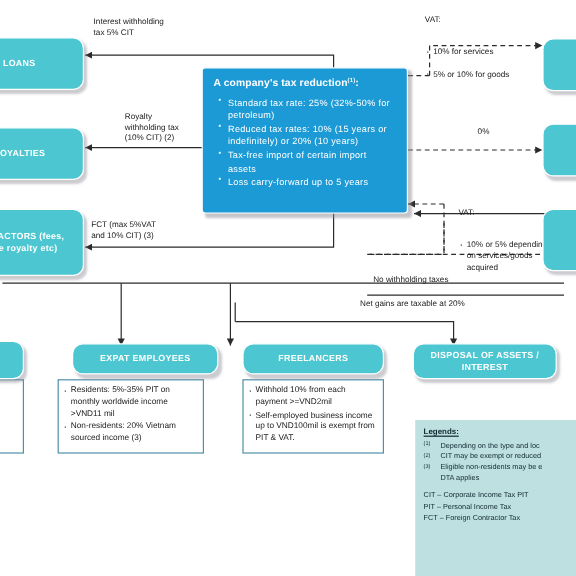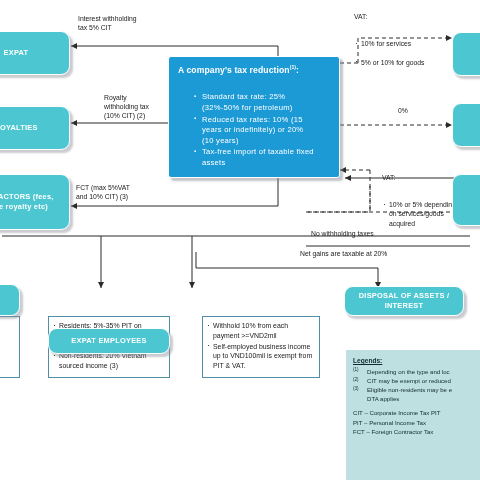--- a/index.html
+++ b/index.html
@@ -35,21 +35,21 @@
     border-radius:3px;
     box-shadow:3px 3px 2px rgba(140,140,150,.5);
     display:block;
     text-align:left;
     font-weight:normal;
     padding:7px 9px 6px 9px;
   }
   .main-title{
     font-weight:bold;font-size:8.6px;color:#fff;margin:0 0 5px 0;letter-spacing:.1px;
   }
-  .main-list{margin:16px;padding:0;list-style:none;}
+  .main-list{margin:4px;padding:0;list-style:none;}
   .main-list li{
     position:relative;
     padding-left:8px;
     font-size:7.6px;
     line-height:1.42;
     color:#ffffff;
     margin-bottom:.5px;
   }
   .main-list li:before{
     content:"▪";position:absolute;left:0;top:-.5px;font-size:6px;color:#ffffff;
@@ -159,26 +159,27 @@
     <path d="M460,178 L345,178" fill="none" stroke="#2b2b2b" stroke-width="1" marker-end="url(#ah)"></path>
   </svg>
 
   <div class="node main" style="left:168px;top:56px;width:172px;height:122px;">
     <div class="main-title">
       <span>A company's tax reduction</span><sup>(1)</sup>:
     </div>
     <ul class="main-list">
       <li>Standard tax rate: 25% (32%-50% for petroleum)</li>
       <li>Reduced tax rates: 10% (15 years or indefinitely) or 20% (10 years)</li>
-      <li>Tax-free import of taxable fixed assets</li>
+      <li>Tax-free import of certain import assets</li>
+      <li>Loss carry-forward up to 5 years</li>
     </ul>
   </div>
 
   <div class="node" style="left:-38px;top:31px;width:108px;height:44px;">
-    <span>EXPAT</span>
+    <span>LOANS</span>
   </div>
 
   <div class="node" style="left:-38px;top:106px;width:108px;height:44px;">
     <span>ROYALTIES</span>
   </div>
 
   <div class="node" style="left:-46px;top:174px;width:116px;height:56px;">
     <span>CONTRACTORS (fees, service royalty etc)</span>
   </div>
 
@@ -189,24 +190,27 @@
     <span></span>
   </div>
   <div class="node" style="left:452px;top:174px;width:54px;height:52px;">
     <span></span>
   </div>
 
   <div class="node" style="left:-26px;top:284px;width:46px;height:32px;">
     <span></span>
   </div>
 
-  <div class="node" style="left:48px;top:286px;width:122px;height:26px;margin-top:42px;">
+  <div class="node" style="left:60px;top:286px;width:122px;height:26px;">
     <span>EXPAT EMPLOYEES</span>
   </div>
 
+  <div class="node" style="left:202px;top:286px;width:118px;height:26px;">
+    <span>FREELANCERS</span>
+  </div>
 
   <div class="node" style="left:344px;top:286px;width:120px;height:30px;justify-content:flex-end;">
     <span>DISPOSAL OF ASSETS / INTEREST</span>
   </div>
 
   <div class="detail" style="left:-10px;top:316px;width:30px;height:62px;"></div>
 
   <div class="detail" style="left:48px;top:316px;width:122px;height:62px;">
     <ul>
       <li>Residents: 5%-35% PIT on monthly worldwide income &gt;VND11 mil</li>

